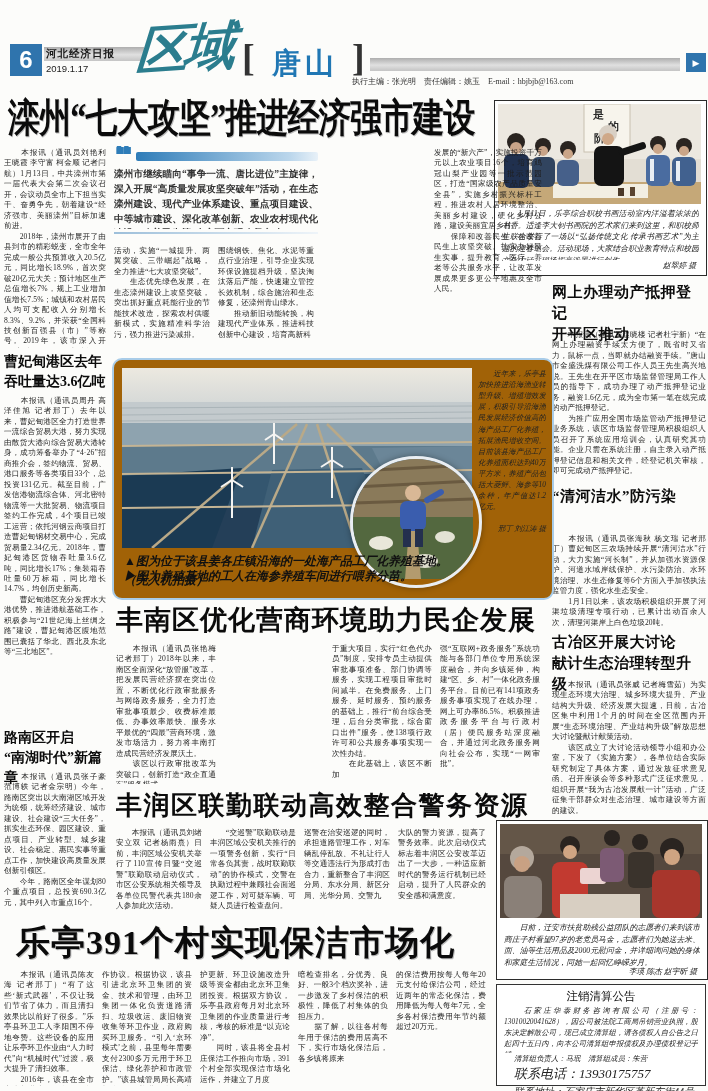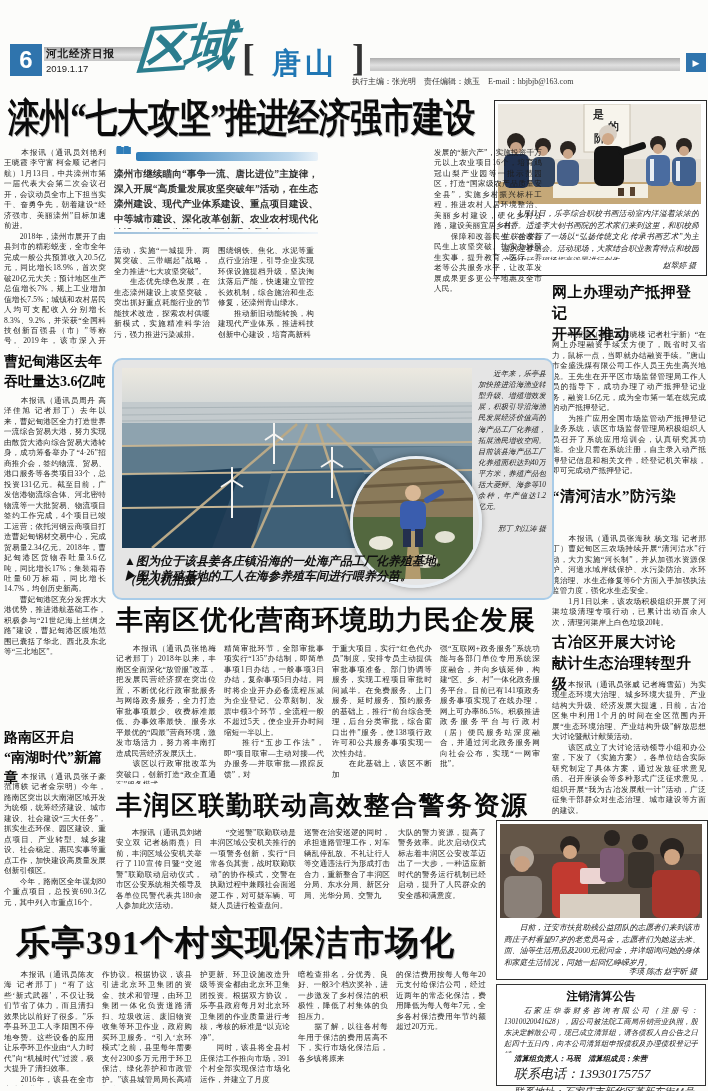--- a/index.html
+++ b/index.html
@@ -14,21 +14,21 @@
   .head-serif{font-weight:bold;color:#0b0b0b;font-family:"Liberation Serif",serif;}
   .head-sub{font-size:15px;line-height:21px;letter-spacing:.5px;}
   .photo-box{border:1px solid #2b2b2b;background:#fff;}
   .gradbar{background:linear-gradient(#aeaeae,#e0e0e0 55%,#c4c4c4);}
   .bluebox{background:#2f74ad;color:#fff;}
   .quote-box{overflow:hidden;}
   .quote-mark{color:#2e7cb8;font-size:34px;font-weight:bold;line-height:20px;}
   .quote-bar{height:9px;background:linear-gradient(90deg,#2e7cb8,#bcd7ec 85%,#e8f1f8);border-radius:2px;}
   .quote-text{font-size:9.6px;line-height:1.55;font-weight:bold;color:#333;text-align:justify;white-space:pre-line;}
   .quote-underline{height:2px;background:linear-gradient(90deg,#9dbfda,#eef4f9);}
-  .frame{border:2px solid #a9cce8;border-radius:10px;background:#e5e5e5;}
+  .frame{border:2px solid #a9cce8;border-radius:10px;background:#a16207;}
   .capt-bold{font-size:12px;font-weight:bold;color:#111;line-height:1.6;font-style:italic;}
   .notice-box{border:1.5px solid #333;background:#fff;}
   .section-callig{font-style:italic;font-weight:bold;color:#2b7d8e;
       transform:rotate(-4deg) skewX(-8deg);letter-spacing:-4px;}
 </style>
 </head>
 <body>
 
 <div class="page">
 
@@ -225,22 +225,20 @@
         <rect x="70" y="40" width="22" height="6" rx="3" fill="#3a5dae" transform="rotate(-30 70 40)"></rect>
       </svg>
     </div>
     <div class="capt-bold" style="position:absolute;left:10px;top:192px;width:330px;">▲图为位于该县姜各庄镇沿海的一处海产品工厂化养殖基地。（无人机拍摄）</div>
     <div class="capt-bold" style="position:absolute;left:10px;top:207px;width:330px;">▶图为养殖基地的工人在海参养殖车间进行喂养分苗。</div>
   </div>
 
   <div class="abs head-serif" style="left:116px;top:602px;width:432px;font-size:27px;white-space:nowrap;letter-spacing:1px;">丰南区优化营商环境助力民企发展</div>
   <div class="abs bodytext" style="left:116px;top:644px;width:100px;height:140px;">　　本报讯（通讯员张艳梅 记者邢丁）2018年以来，丰南区全面深化“放管服”改革，把发展民营经济摆在突出位置，不断优化行政审批服务与网络政务服务，全力打造审批事项最少、收费标准最低、办事效率最快、服务水平最优的“四最”营商环境，激发市场活力，努力将丰南打造成民营经济发展沃土。
 　　该区以行政审批改革为突破口，创新打造“政企直通车”服务模式，</div>
-  <div class="abs bodytext" style="left:224px;top:644px;width:100px;height:140px;">精简审批环节，全部审批事项实行“135”办结制，即简单事项1日办结，一般事项3日办结，复杂事项5日办结。同时将企业开办必备流程压减为企业登记、公章刻制、发票申领3个环节，全流程一般不超过5天，使企业开办时间缩短一半以上。
-　　推行“五步工作法”，即“项目联审—主动对接—代办服务—并联审批—跟踪反馈”，对</div>
   <div class="abs bodytext" style="left:332px;top:644px;width:100px;height:140px;">于重大项目，实行“红色代办员”制度，安排专员主动提供审批事项准备、部门协调等服务，实现工程项目审批时间减半。在免费服务、上门服务、延时服务、预约服务的基础上，推行“前台综合受理，后台分类审批，综合窗口出件”服务，使138项行政许可和公共服务事项实现一次性办结。
 　　在此基础上，该区不断加</div>
   <div class="abs bodytext" style="left:440px;top:644px;width:100px;height:140px;">强“互联网+政务服务”系统功能与各部门单位专用系统深度融合，并向乡镇延伸，构建“区、乡、村”一体化政务服务平台。目前已有141项政务服务事项实现了在线办理，网上可办率86.5%。积极推进政务服务平台与行政村（居）便民服务站深度融合，并通过河北政务服务网向社会公布，实现“一网审批”。</div>
 
   <div class="abs head-serif" style="left:116px;top:788px;width:430px;font-size:26px;white-space:nowrap;letter-spacing:1.5px;">丰润区联勤联动高效整合警务资源</div>
   <div class="abs bodytext" style="left:116px;top:828px;width:86px;height:88px;">　　本报讯（通讯员刘绪 安立双 记者杨雨熹）日前，丰润区域公安机关举行了110宣传日暨“交巡警”联勤联动启动仪式，市区公安系统相关领导及各单位民警代表共180余人参加此次活动。</div>
   <div class="abs bodytext" style="left:210px;top:828px;width:86px;height:88px;">　　“交巡警”联勤联动是丰润区域公安机关推行的一项警务创新，实行“日常各负其责，战时联勤联动”的协作模式，交警在执勤过程中兼顾社会面巡逻工作，对可疑车辆、可疑人员进行检查盘问。</div>
   <div class="abs bodytext" style="left:304px;top:828px;width:86px;height:88px;">巡警在治安巡逻的同时，承担道路管理工作，对车辆乱停乱放、不礼让行人等交通违法行为形成打击合力，重新整合了丰润区分局、东水分局、新区分局、光华分局、交警九</div>
   <div class="abs bodytext" style="left:398px;top:828px;width:88px;height:88px;">大队的警力资源，提高了警务效率。此次启动仪式标志着丰润区公安改革迈出了一大步，一种适应新时代的警务运行机制已经启动，提升了人民群众的安全感和满意度。</div>
 
@@ -272,20 +270,20 @@
       <circle cx="172" cy="26" r="12" fill="#2a2420"></circle>
         <circle cx="172" cy="33" r="8" fill="#cfa482"></circle>
       <rect x="152" y="46" width="48" height="48" rx="8" fill="#a8362c"></rect>
       <rect x="60" y="70" width="80" height="24" fill="#d8cfc2"></rect>
     </svg>
     <div class="kai" style="margin:4px 7px 0 7px;height:44px;">　　日前，迁安市扶贫助残公益团队的志愿者们来到该市商庄子村看望97岁的老党员马金，志愿者们为她送去米、面、油等生活用品及2000元慰问金，并详细询问她的身体和家庭生活情况，同她一起回忆峥嵘岁月。</div>
     <div class="byline" style="margin:0 10px;">李瑛 陈杰 赵宇昕 摄</div>
   </div>
 
   <div class="abs notice-box" style="left:496px;top:984px;width:210px;height:102px;padding:4px 7px;box-sizing:border-box;">
-    <div style="text-align:center;font-weight:bold;font-size:11.5px;color:#111;">注销清算公告</div>
+    <div style="text-align:center;font-weight:normal;font-size:11.5px;color:#111;">注销清算公告</div>
     <div class="kai" style="font-size:7.4px;height:48px;margin-top:1px;">　　石家庄华泰财务咨询有限公司（注册号：13010020041628），因公司被法院工商局吊销营业执照，股东决定解散公司，现已成立清算组，请各债权人自公告之日起四十五日内，向本公司清算组申报债权及办理债权登记手续。</div>
-    <div class="kai" style="font-size:7.4px;padding-left:10px;font-weight:bold;">清算组负责人：马珉　清算组成员：朱营</div>
+    <div class="kai" style="font-size:7.4px;padding-left:10px;">清算组负责人：马珉　清算组成员：朱营</div>
     <div class="kai" style="font-size:13px;padding-left:10px;">联系电话：13930175757</div>
     <div class="kai" style="font-size:10px;padding-left:10px;">联系地址：石家庄市新华区革新东街44号</div>
   </div>
 
 </div>
 
 </body></html>

